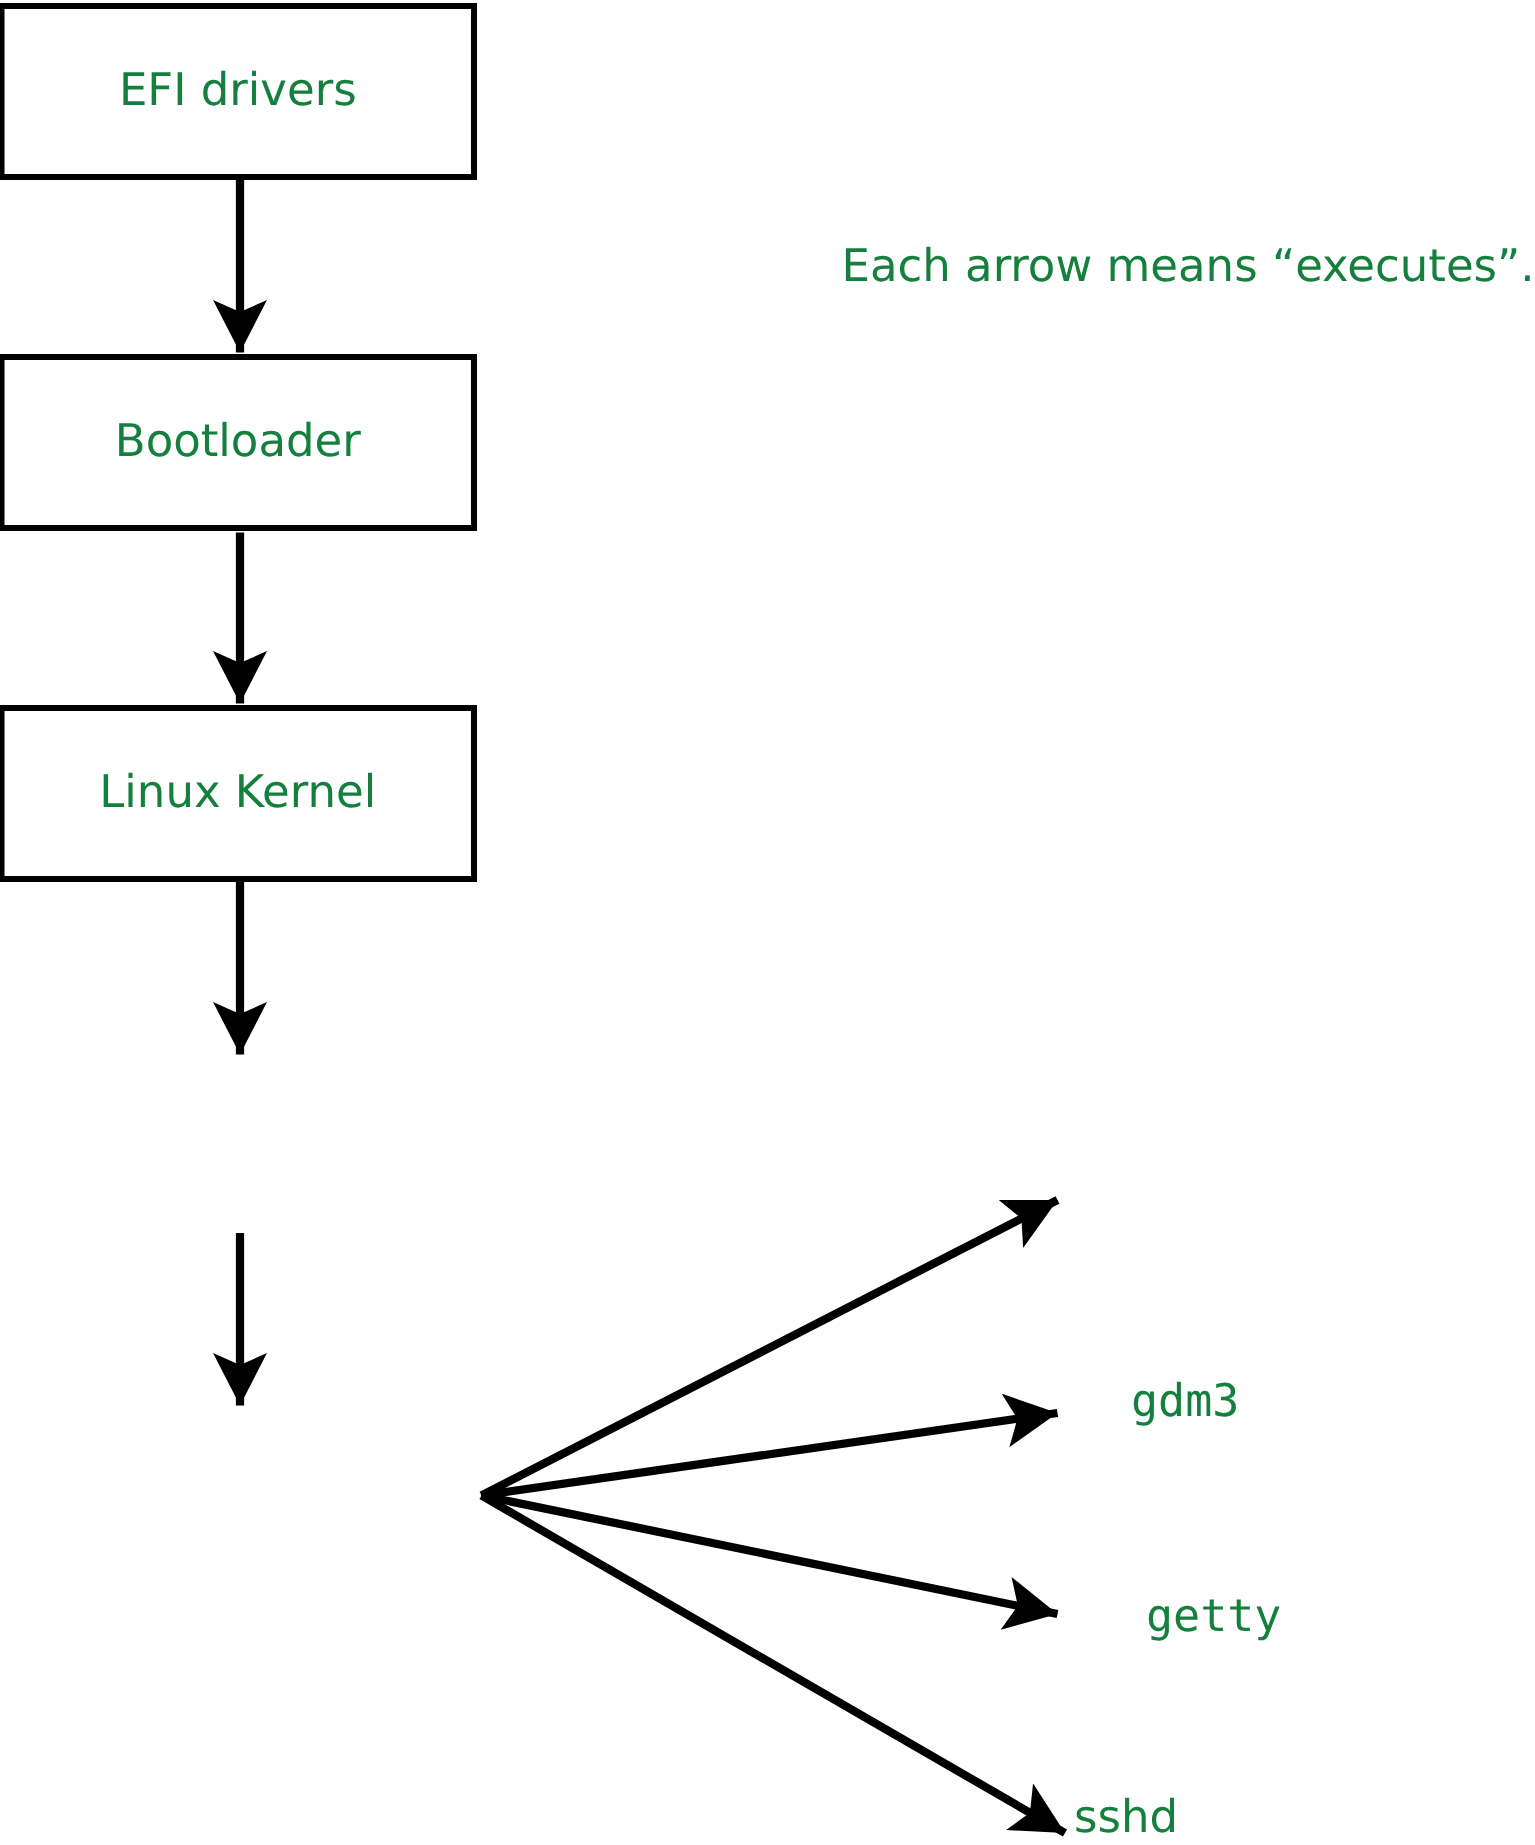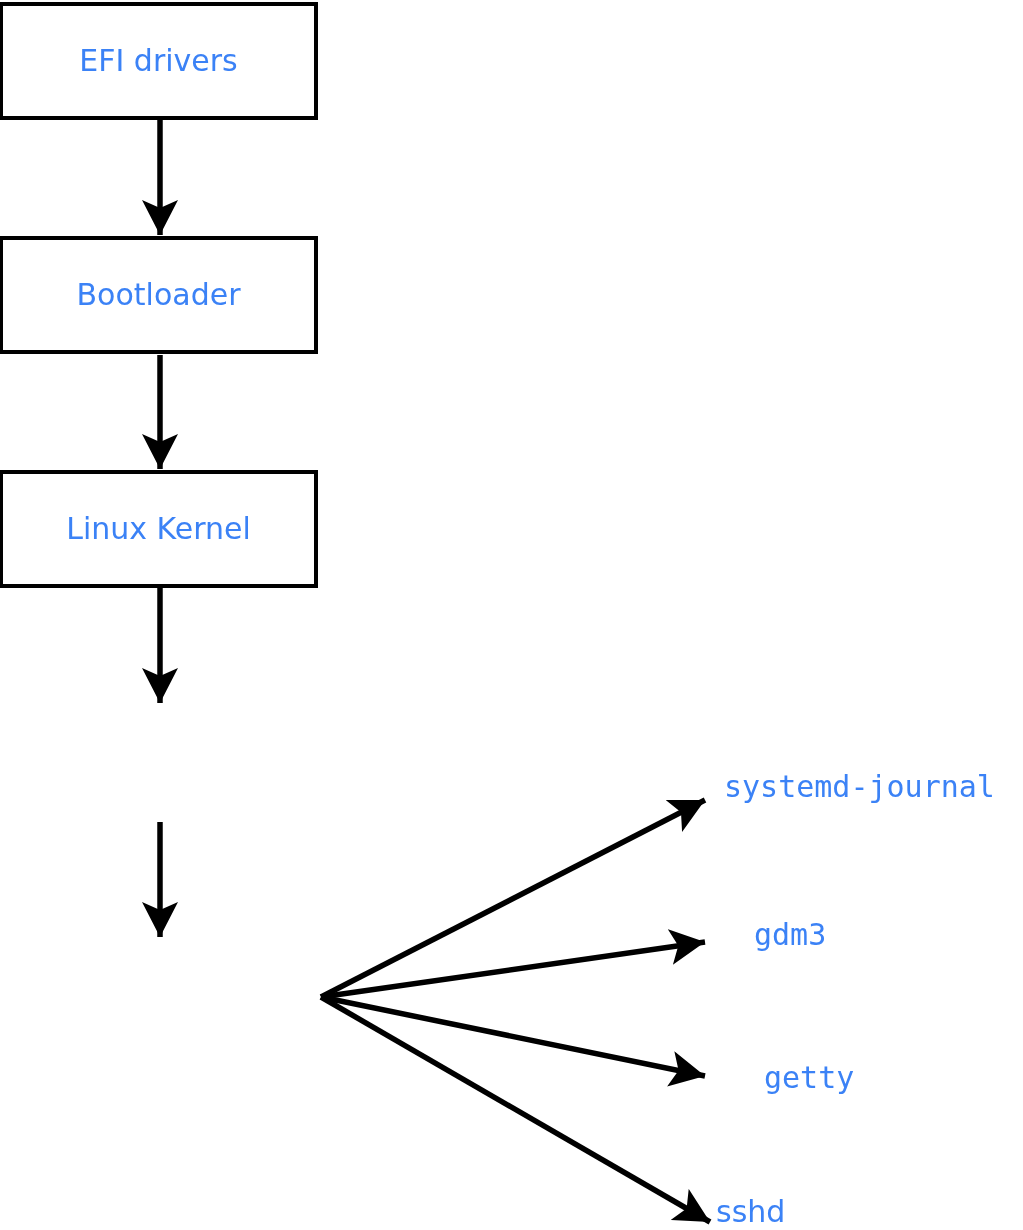--- a/index.html
+++ b/index.html
@@ -7,21 +7,21 @@
     padding: 0;
     background: #ffffff;
   }
   .canvas {
     position: relative;
     width: 1022px;
     height: 1230px;
     background: #ffffff;
     overflow: hidden;
     font-family: "DejaVu Sans", sans-serif;
-    color: #3b82f6;
+    color: #15803d;
   }
   .arrows-layer {
     position: absolute;
     left: 0;
     top: 0;
     width: 1023px;
     height: 1230px;
   }
   .arrows-layer line {
     stroke: #000000;
@@ -87,19 +87,19 @@
   <div class="node-box" style="top:2px">
     <span>EFI drivers</span>
   </div>
   <div class="node-box" style="top:236px">
     <span>Bootloader</span>
   </div>
   <div class="node-box" style="top:470px">
     <span>Linux Kernel</span>
   </div>
 
+  <div class="caption">Each arrow means “executes”.</div>
 
-  <div class="proc-label" style="left:724px;top:772px">systemd-journal</div>
   <div class="proc-label" style="left:754px;top:920px">gdm3</div>
   <div class="proc-label" style="left:764px;top:1063px">getty</div>
   <div class="proc-label sans" style="left:716px;top:1197px">sshd</div>
 
 </div>
 
 </body></html>

